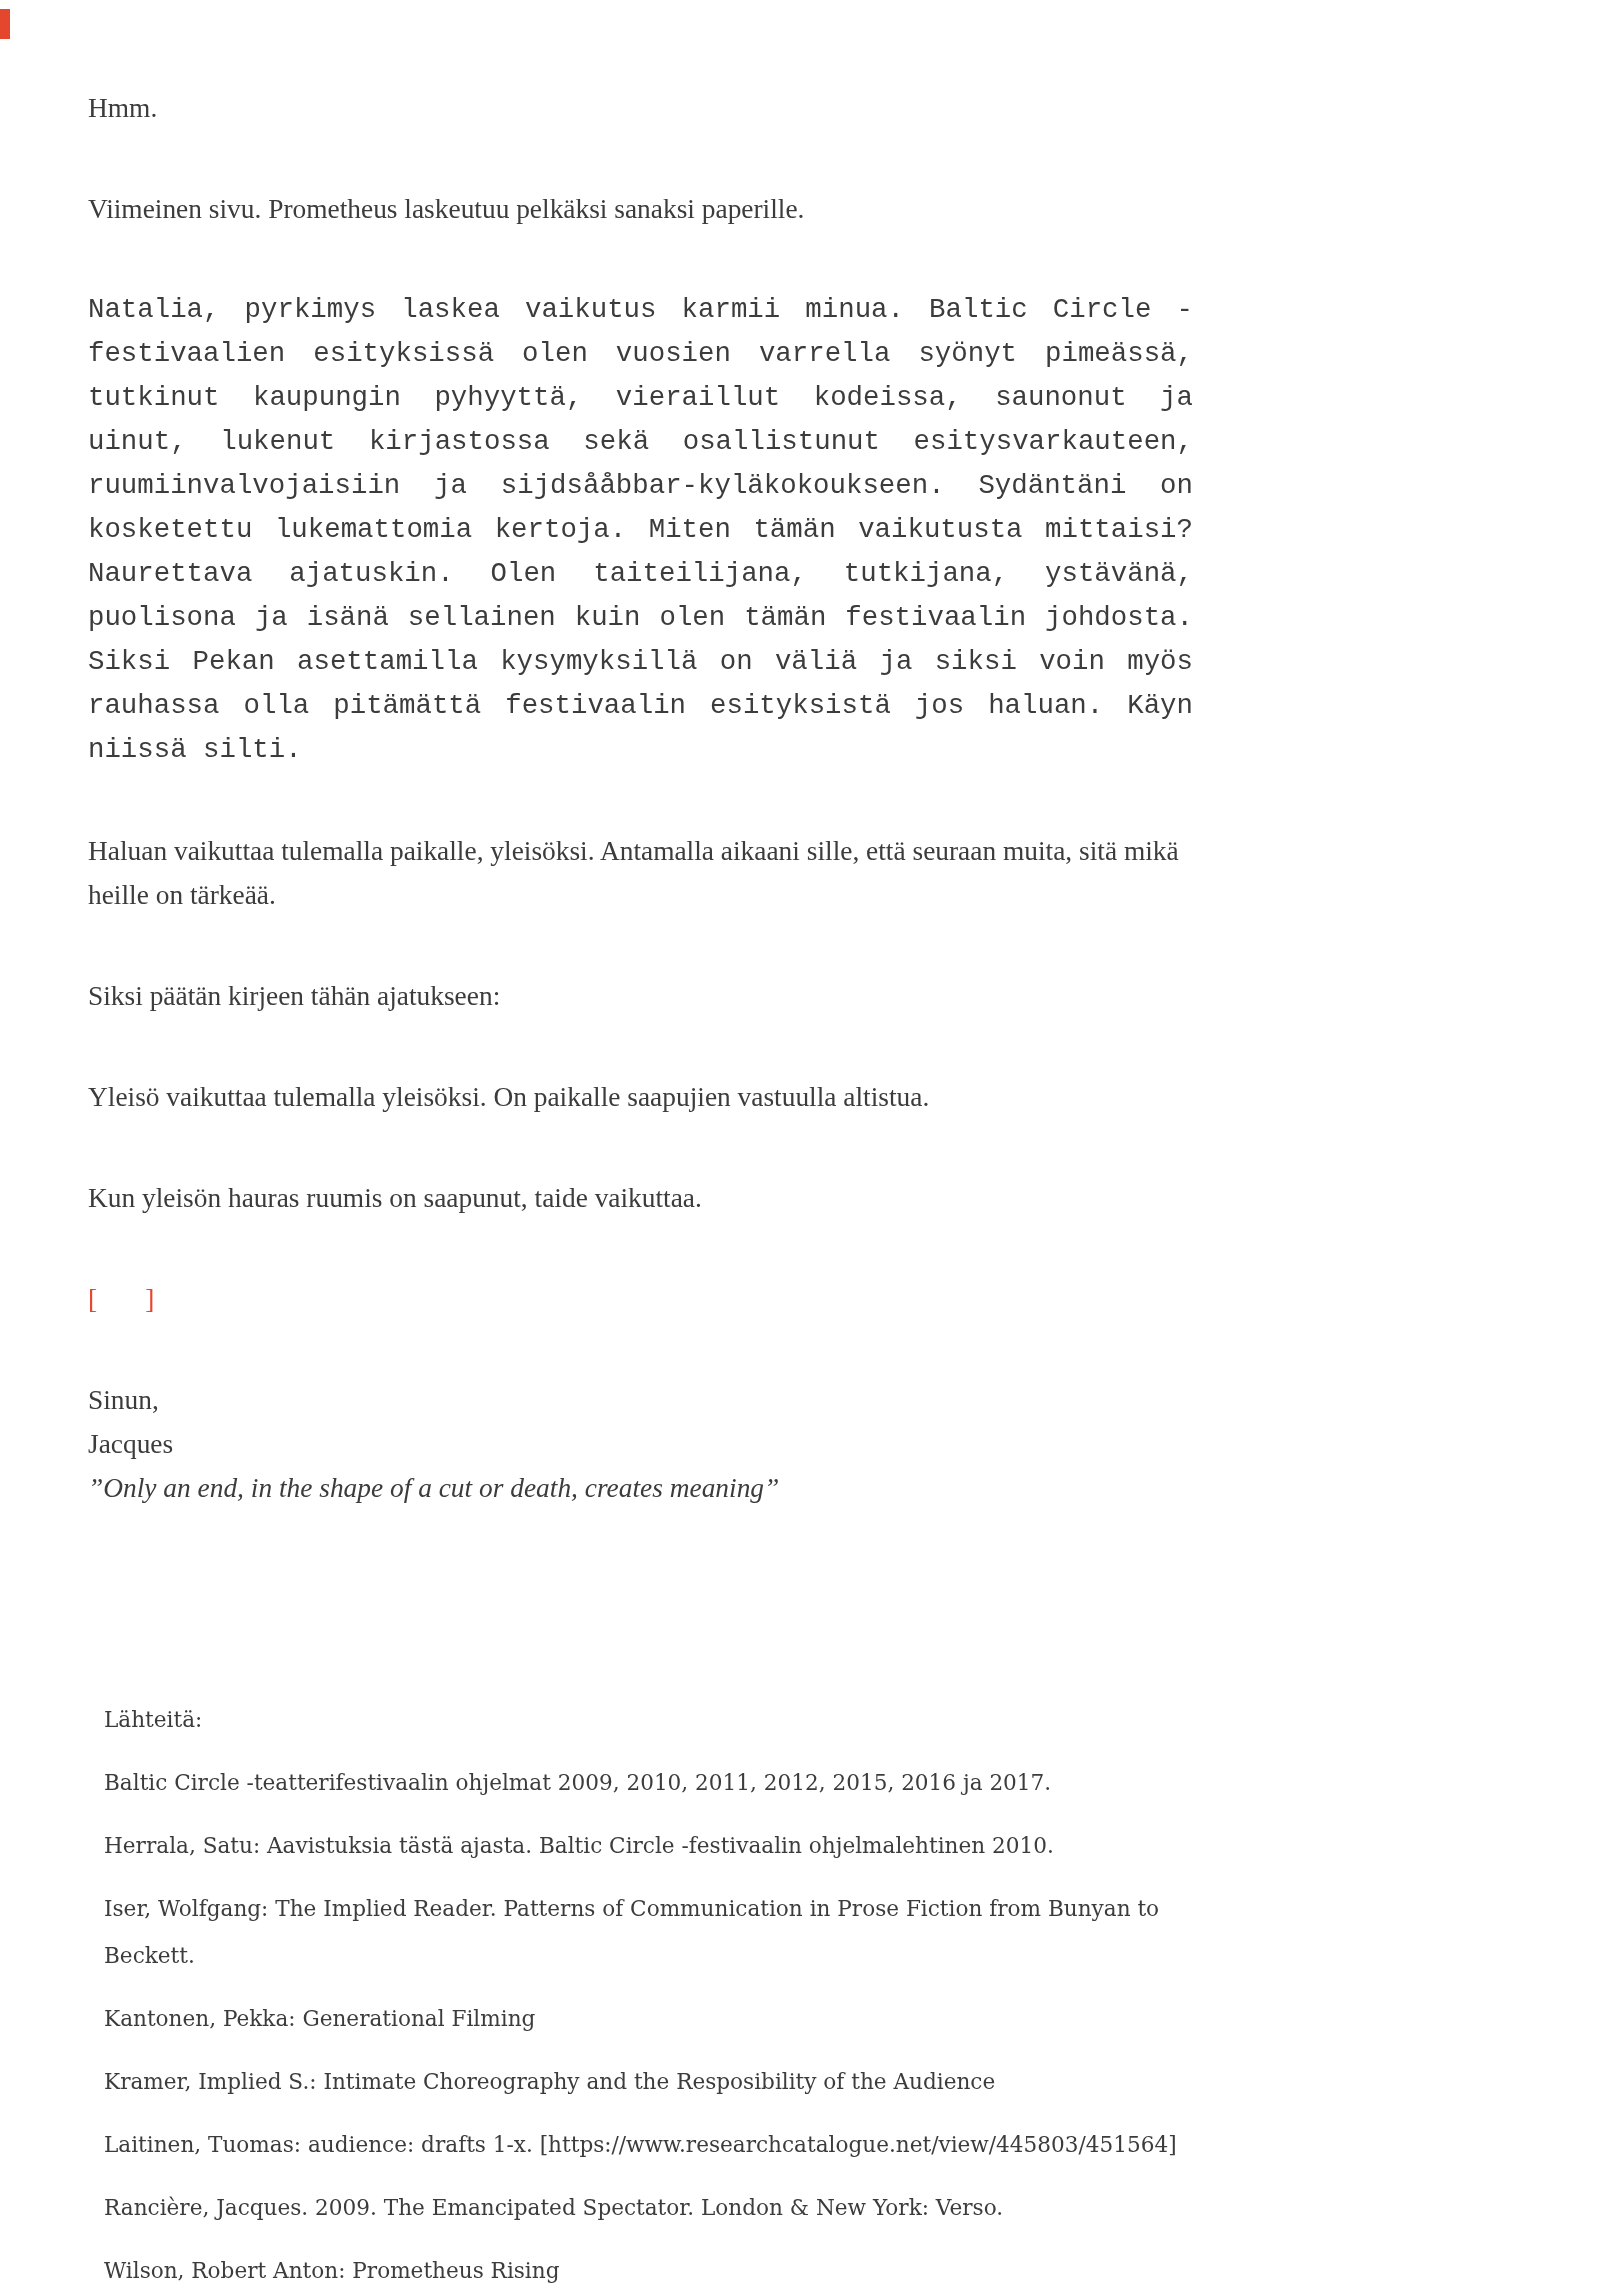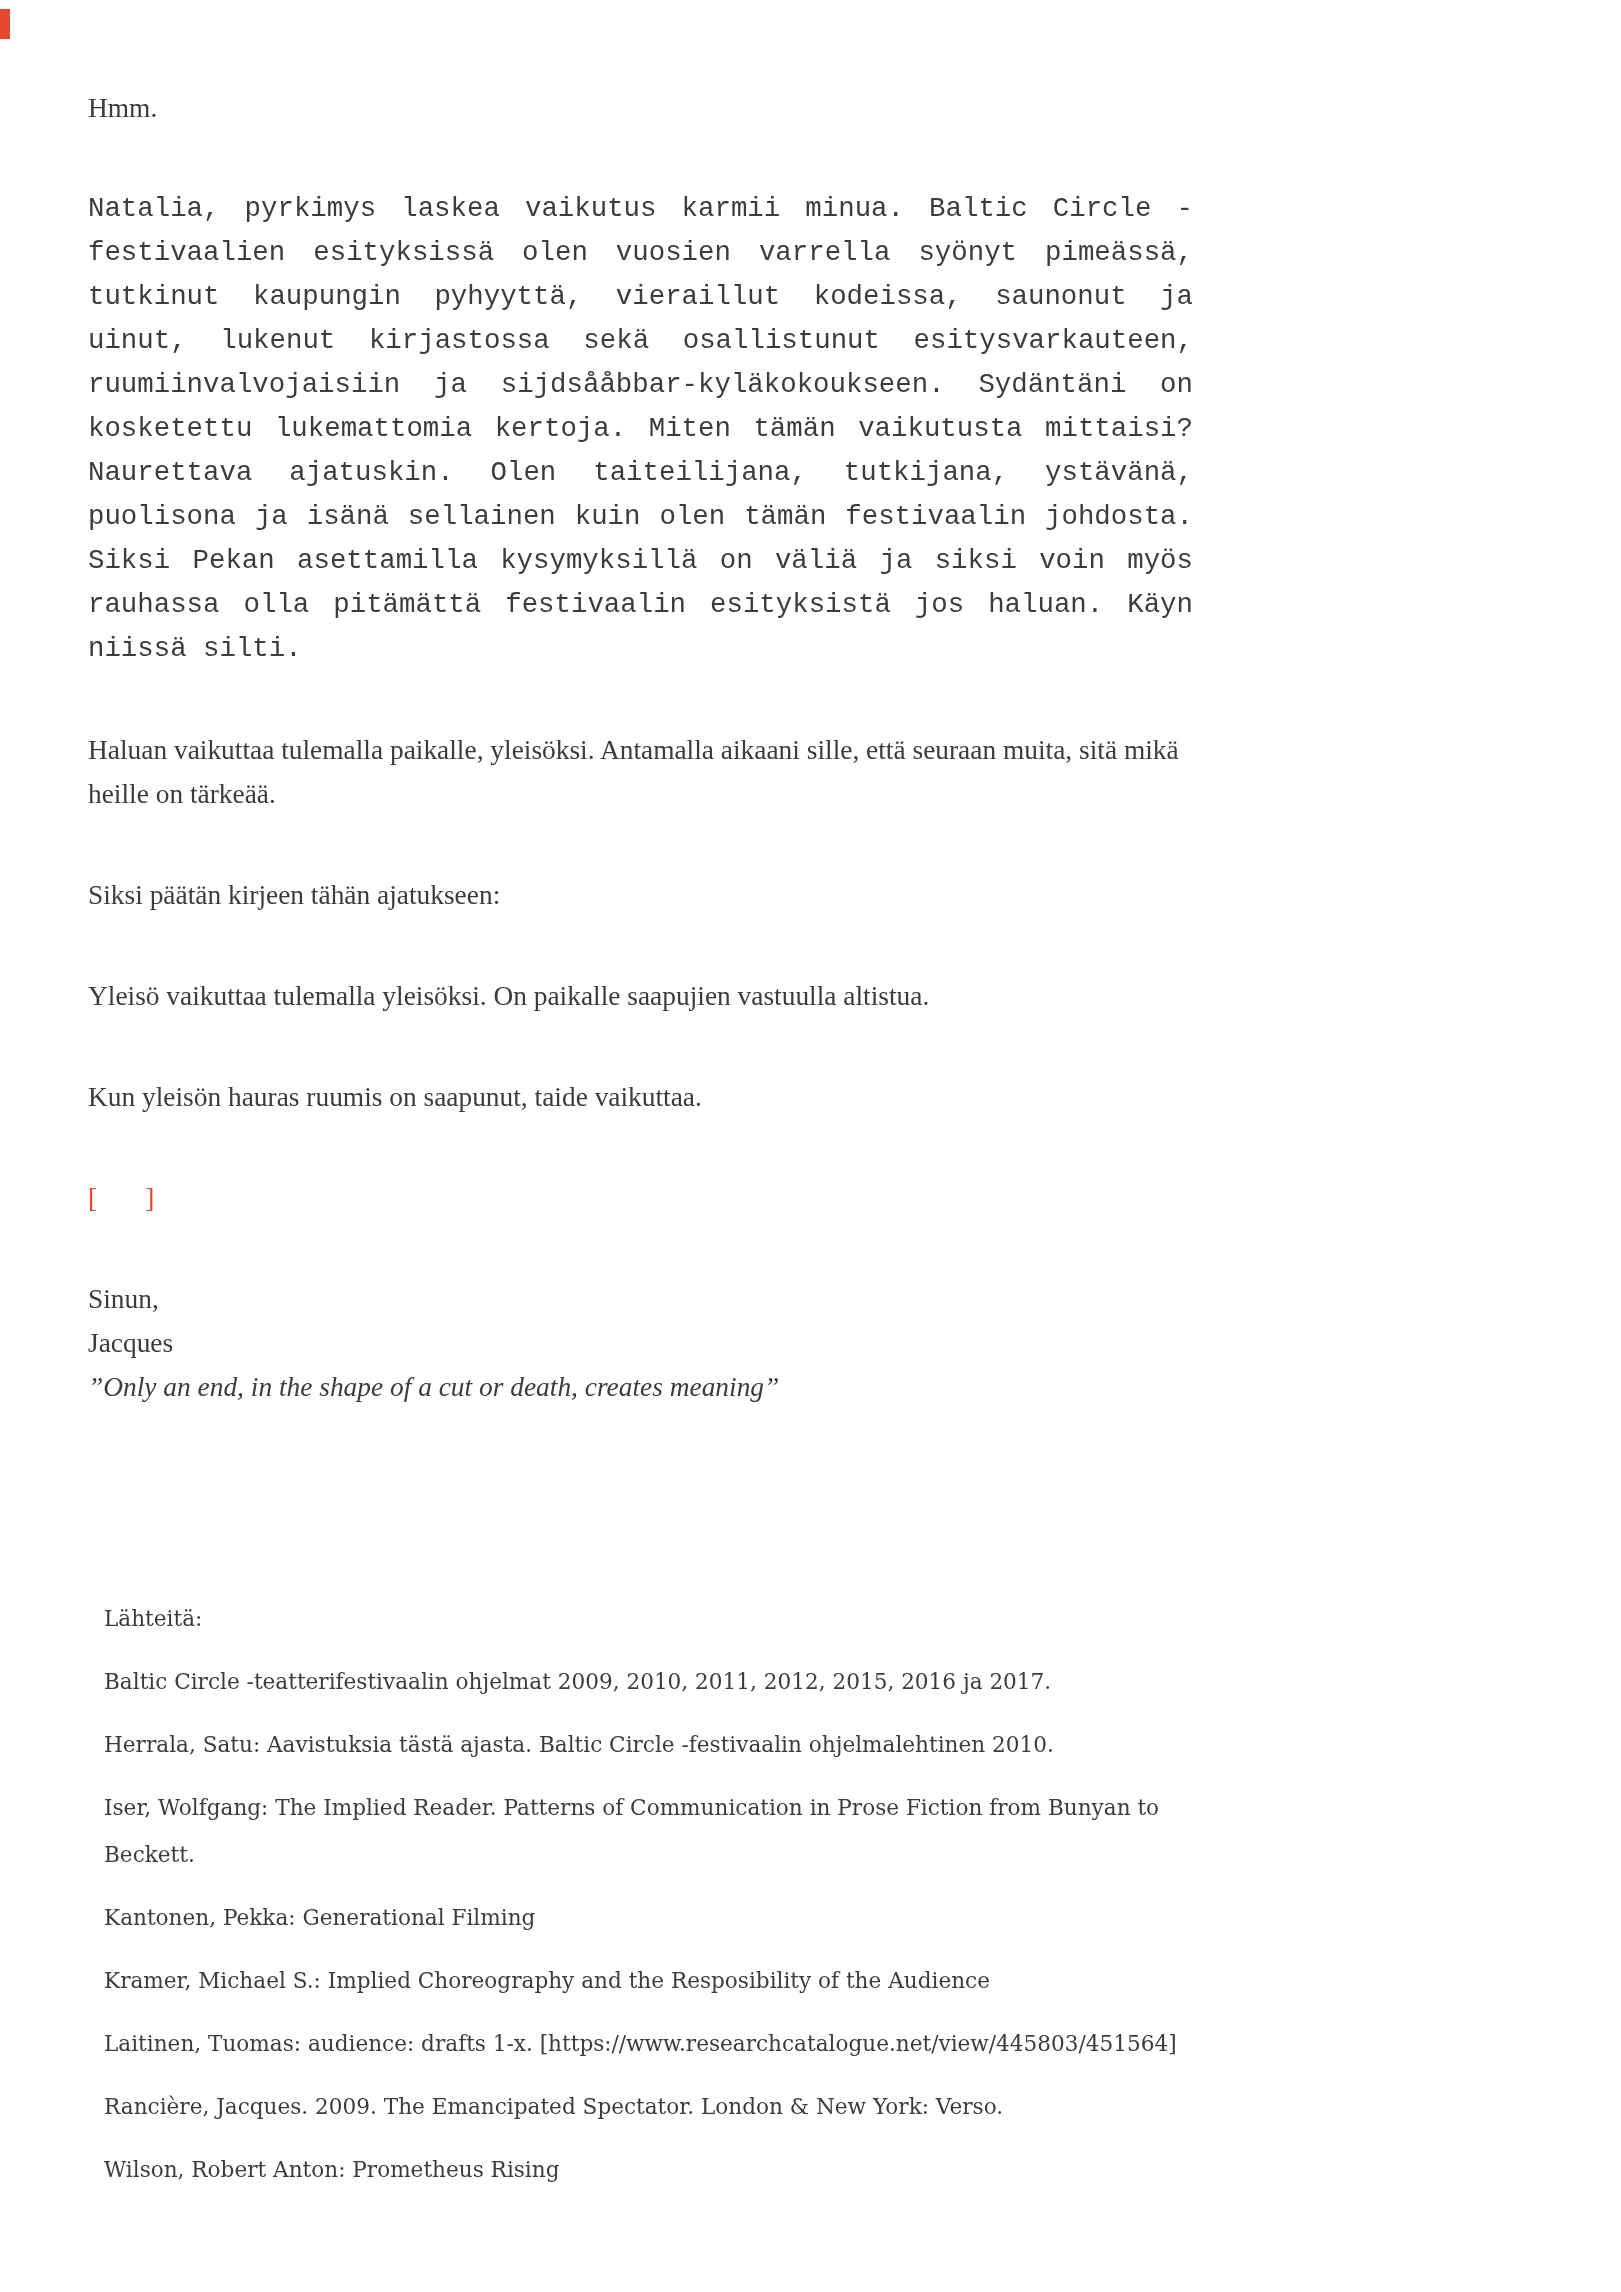--- a/index.html
+++ b/index.html
@@ -73,20 +73,21 @@
 <body>
 
 <div class="page">
 
   <div class="red-mark"></div>
 
   <div class="content">
 
     <p>Hmm.</p>
 
+    <p>Viimeinen sivu. Prometheus laskeutuu pelkäksi sanaksi paperille.</p>
 
     <p class="justified">Natalia, pyrkimys laskea vaikutus karmii minua. Baltic Circle -festivaalien esityksissä olen vuosien varrella syönyt pimeässä, tutkinut kaupungin pyhyyttä, vieraillut kodeissa, saunonut ja uinut, lukenut kirjastossa sekä osallistunut esitysvarkauteen, ruumiinvalvojaisiin ja sijdsååbbar-kyläkokoukseen. Sydäntäni on kosketettu lukemattomia kertoja. Miten tämän vaikutusta mittaisi? Naurettava ajatuskin. Olen taiteilijana, tutkijana, ystävänä, puolisona ja isänä sellainen kuin olen tämän festivaalin johdosta. Siksi Pekan asettamilla kysymyksillä on väliä ja siksi voin myös rauhassa olla pitämättä festivaalin esityksistä jos haluan. Käyn niissä silti.</p>
 
     <p class="preline">Haluan vaikuttaa tulemalla paikalle, yleisöksi. Antamalla aikaani sille, että seuraan muita, sitä mikä
 heille on tärkeää.</p>
 
 
     <p>Siksi päätän kirjeen tähän ajatukseen:</p>
 
     <p>Yleisö vaikuttaa tulemalla yleisöksi. On paikalle saapujien vastuulla altistua.</p>
@@ -100,21 +101,21 @@
     <p class="tight">Jacques</p>
 
     <p class="quote">”Only an end, in the shape of a cut or death, creates meaning”</p>
 
     <div class="refs">
       <p>Lähteitä:</p>
       <p>Baltic Circle -teatterifestivaalin ohjelmat 2009, 2010, 2011, 2012, 2015, 2016 ja 2017.</p>
       <p>Herrala, Satu: Aavistuksia tästä ajasta. Baltic Circle -festivaalin ohjelmalehtinen 2010.</p>
       <p>Iser, Wolfgang: The Implied Reader. Patterns of Communication in Prose Fiction from Bunyan to Beckett.</p>
       <p>Kantonen, Pekka: Generational Filming</p>
-      <p>Kramer, Michael S.: Implied Choreography and the Resposibility of the Audience</p>
+      <p>Kramer, Implied S.: Intimate Choreography and the Resposibility of the Audience</p>
       <p>Laitinen, Tuomas: audience: drafts 1-x. [https://www.researchcatalogue.net/view/445803/451564]</p>
       <p>Rancière, Jacques. 2009. The Emancipated Spectator. London &amp; New York: Verso.</p>
       <p>Wilson, Robert Anton: Prometheus Rising</p>
     </div>
 
   </div>
 </div>
 
 
 </body></html>

